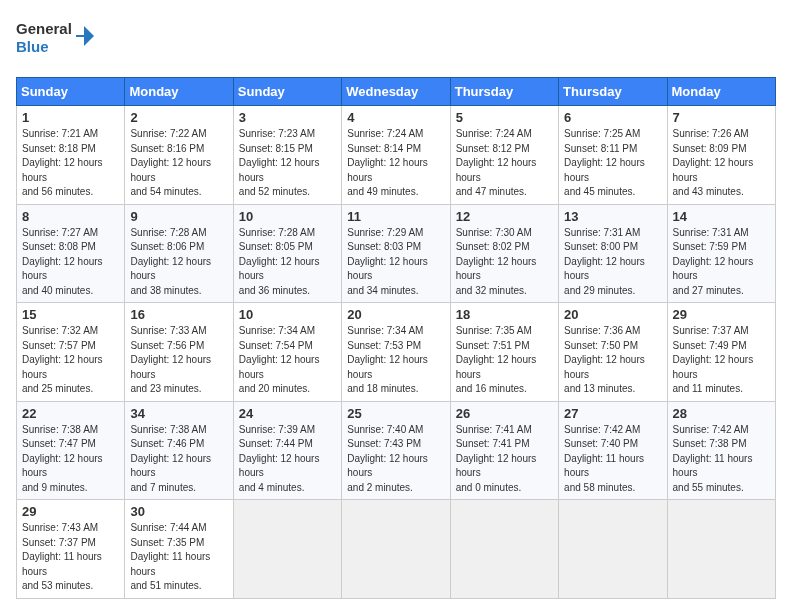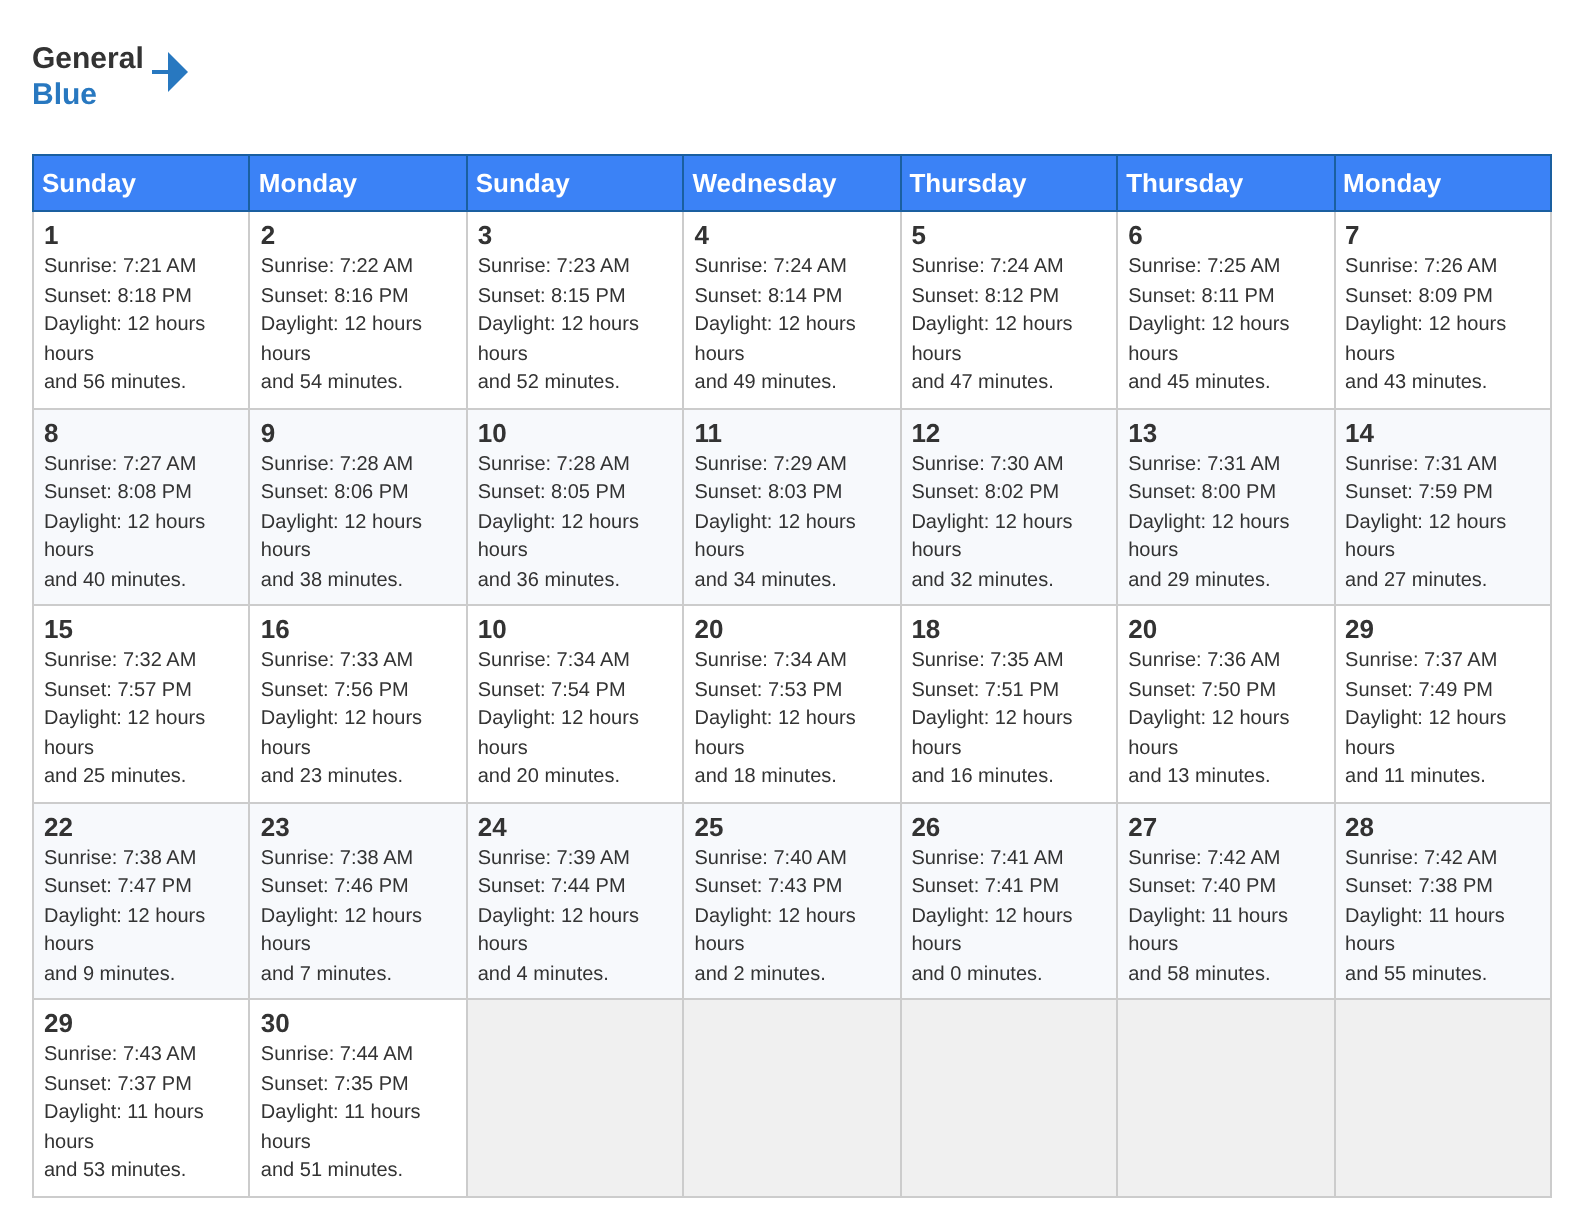--- a/index.html
+++ b/index.html
@@ -194,21 +194,21 @@
         <span class="day-num">29</span>
         <div class="day-info">Sunrise: 7:37 AM<br>Sunset: 7:49 PM<br>Daylight: 12 hours hours<br>and 11 minutes.</div>
         </td>
       </tr>
       <tr>
         <td>
         <span class="day-num">22</span>
         <div class="day-info">Sunrise: 7:38 AM<br>Sunset: 7:47 PM<br>Daylight: 12 hours hours<br>and 9 minutes.</div>
         </td>
         <td>
-        <span class="day-num">23</span>
+        <span class="day-num">34</span>
         <div class="day-info">Sunrise: 7:38 AM<br>Sunset: 7:46 PM<br>Daylight: 12 hours hours<br>and 7 minutes.</div>
         </td>
         <td>
         <span class="day-num">24</span>
         <div class="day-info">Sunrise: 7:39 AM<br>Sunset: 7:44 PM<br>Daylight: 12 hours hours<br>and 4 minutes.</div>
         </td>
         <td>
         <span class="day-num">25</span>
         <div class="day-info">Sunrise: 7:40 AM<br>Sunset: 7:43 PM<br>Daylight: 12 hours hours<br>and 2 minutes.</div>
         </td>

